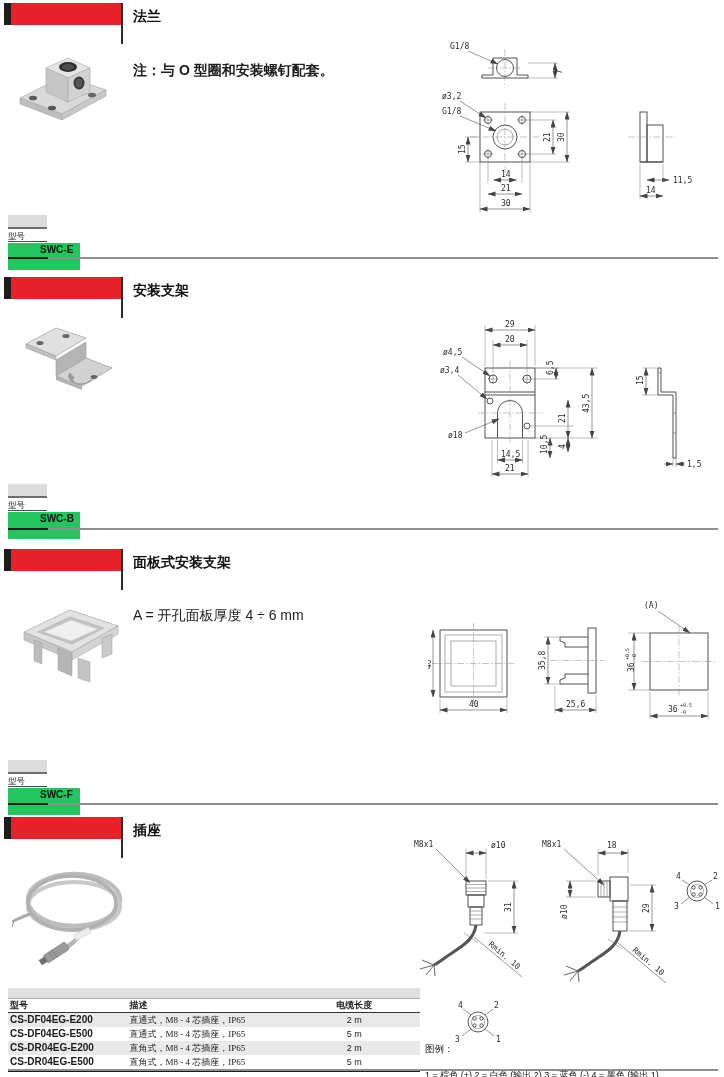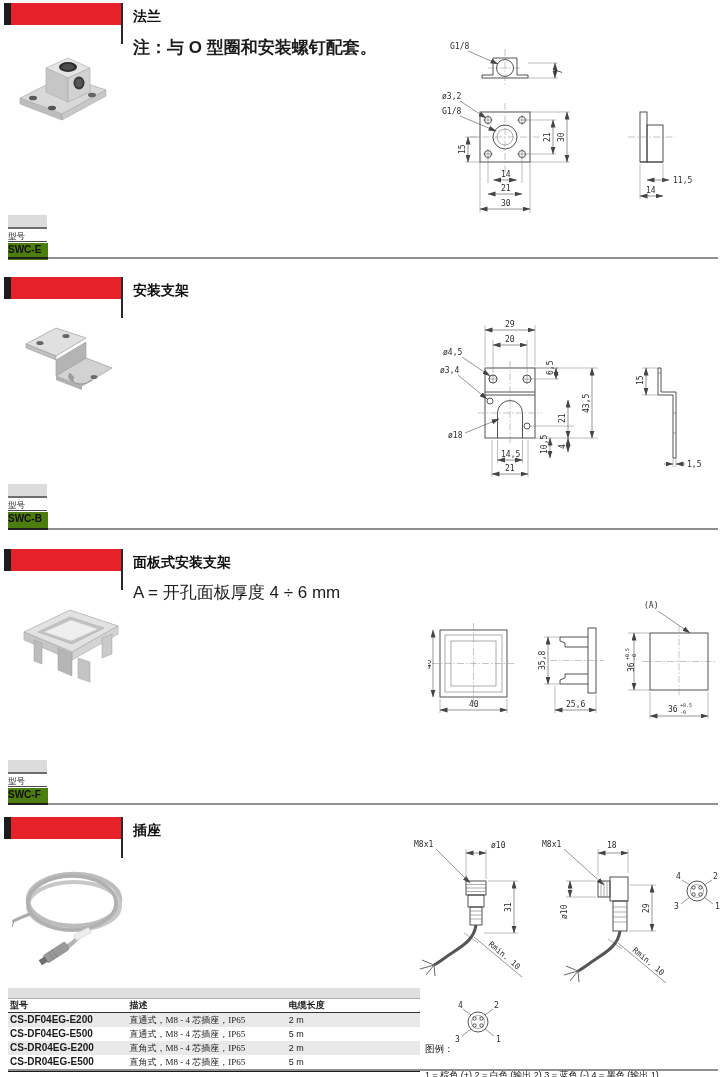--- a/index.html
+++ b/index.html
@@ -4,40 +4,40 @@
 <style>
   html,body{margin:0;padding:0;background:#fff;}
   #page{position:relative;width:724px;height:1077px;background:#fff;overflow:hidden;
         font-family:"Liberation Sans",sans-serif;color:#1a1a1a;}
   .abs{position:absolute;}
   
   .banner-black{width:7px;height:22px;background:#1c1c1c;}
   .banner-red{width:111px;height:22px;}
   .banner-vline{width:1.5px;height:41px;background:#2a2a2a;}
   .sec-title{font-size:14px;font-weight:bold;color:#111;white-space:nowrap;}
-  .sec-note{font-size:17px;font-weight:600;color:#1c1c1c;white-space:nowrap;}
+  .sec-note{font-size:14px;font-weight:600;color:#1c1c1c;white-space:nowrap;margin-top:26px;}
   
   .mini{width:60px;}
   .mini .swatch{position:absolute;left:0;top:0;width:39px;height:12px;background:#dcdcdc;border-bottom:2px solid #6e6e6e;}
   .mini .mlabel{position:absolute;left:0;top:16px;font-size:8.5px;color:#222;}
   .mini .mline{position:absolute;left:0;top:26px;width:39px;height:1px;background:#4a4a4a;}
-  .mini .model{position:absolute;left:0;top:28px;width:40px;height:17px;line-height:13px;
-               font-size:10px;font-weight:bold;background:#4d7c0f;color:#111;}
+  .mini .model{position:absolute;left:0;top:28px;width:40px;height:27px;line-height:13px;
+               font-size:10px;font-weight:bold;background:#22c55e;color:#111;padding-left:32px;}
   
   .sep{height:2px;background:#8f8f8f;}
   .sep-dark{height:2.5px;background:#1f1f1f;}
   
   .btable{width:412px;font-size:9px;}
   .btable .strip{height:10px;background:#e0e0e0;border-bottom:1px solid #ababab;}
   .btable .hrow{display:flex;height:13px;line-height:13px;border-bottom:1.2px solid #333;color:#222;font-weight:600;}
   .btable .row{display:flex;height:14px;line-height:14px;}
   .btable .row.g{background:#e9e9e9;}
   .btable .c1{width:120px;padding-left:2px;text-align:left;font-weight:bold;font-size:10px;}
   .btable .c2{width:160px;font-family:Liberation Serif, serif;}
-  .btable .c3{width:132px;}
+  .btable .c3{width:132px;text-align:center;}
   .btable .hrow .c1{font-weight:600;font-size:9px;}
   .btable .bline{height:2.5px;background:#1a1a1a;}
   .legend-title{font-size:9.5px;font-weight:normal;color:#111;}
   .legend-text{font-size:9px;font-weight:500;color:#111;white-space:nowrap;margin-top:13px;}
   
   svg text{font-family:"DejaVu Sans Mono",monospace;}
   .ol{stroke:#3f3f3f;stroke-width:0.9;fill:none;}
   .th{stroke:#5a5a5a;stroke-width:0.5;fill:none;}
   .cl{stroke:#8a8a8a;stroke-width:0.5;stroke-dasharray:7 2 1.5 2;fill:none;}
   .ext{stroke:#7a7a7a;stroke-width:0.5;fill:none;}

